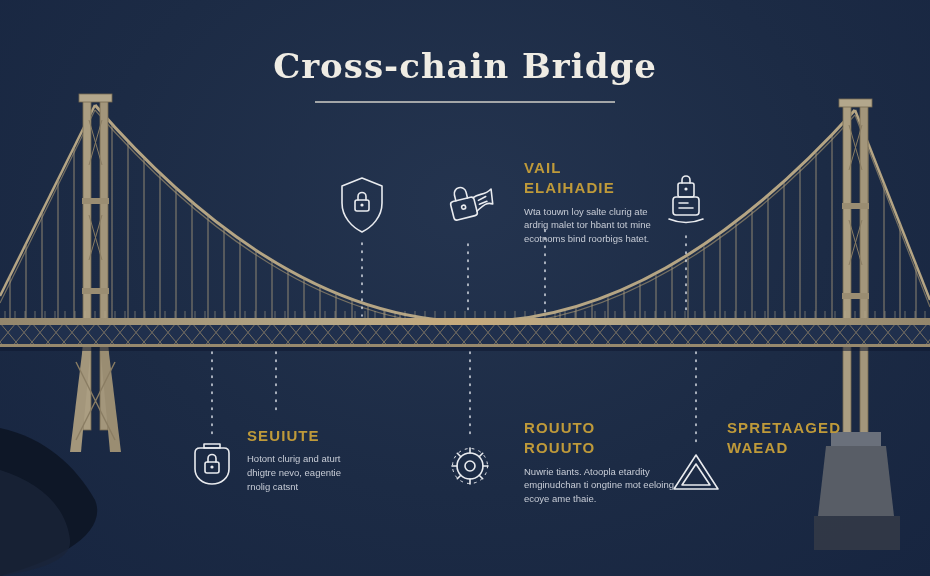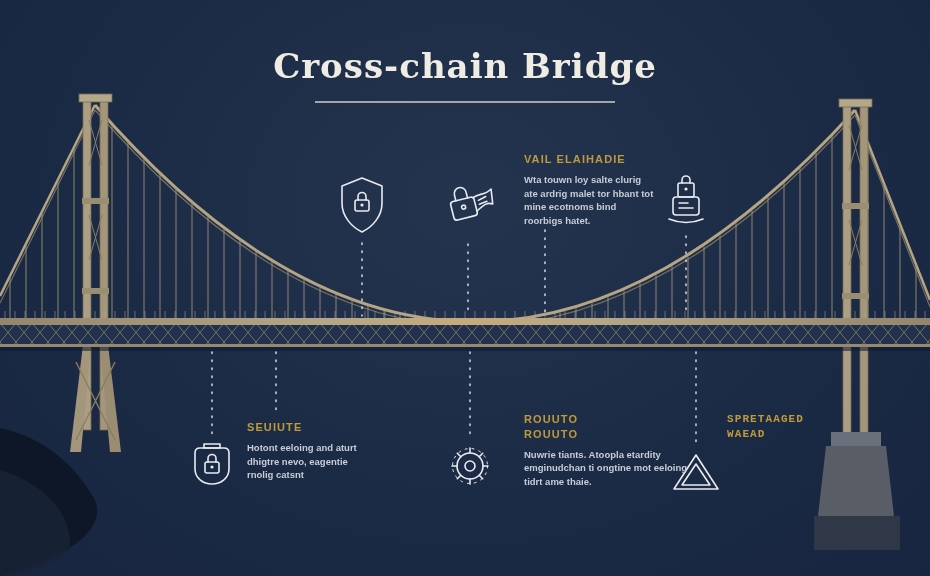--- a/index.html
+++ b/index.html
@@ -12,30 +12,30 @@
     position:absolute;top:46px;left:0;width:100%;text-align:center;margin:0;
     font-family:"DejaVu Serif", serif;font-size:34px;font-weight:700;
     color:#efece4;letter-spacing:1px;
   }
   .title-underline{
     position:absolute;top:101px;left:315px;width:300px;height:2px;
     background:rgba(219,216,208,.7);
   }
   .callout{position:absolute;}
   .callout h3{
-    margin:0 0 6px;font-size:11px;font-weight:700;color:#bf9a3a;
+    margin:6px 0 6px;font-size:15px;font-weight:700;color:#bf9a3a;
     letter-spacing:1.1px;line-height:1.35;
   }
-  .callout p{margin:0;font-size:9.5px;line-height:1.45;color:#c7ccd6;font-weight:bold;}
+  .callout p{margin:0;font-size:9.5px;line-height:1.45;color:#c7ccd6;}
   #callout-validation{left:524px;top:152px;width:132px;}
   #callout-wotuse{left:247px;top:420px;width:118px;}
   #callout-routing{left:524px;top:412px;width:168px;}
   #callout-routing h3{max-width:80px;}
   #callout-spread{left:727px;top:412px;width:138px;}
-  #callout-spread h3{max-width:105px;font-family:Liberation Mono, monospace;}
+  #callout-spread h3{max-width:105px;}
   .icon{position:absolute;}
   .icon svg path,.icon svg rect,.icon svg circle,.icon svg line{
     stroke:#e9ebef;fill:none;stroke-width:1.6;stroke-linecap:round;stroke-linejoin:round;
   }
   .icon svg .dot{fill:#e9ebef;stroke:none;}
   .icon svg .dashed{stroke-dasharray:2 5;stroke-width:1;}
   #icon-shield{left:332px;top:173px;}
   #icon-lockflag{left:436px;top:172px;}
   #icon-doclock{left:660px;top:170px;}
   #icon-taglock{left:186px;top:438px;}
@@ -245,25 +245,25 @@
     </svg>
   </div>
 
   <div class="callout" id="callout-validation">
     <h3>VAIL ELAIHADIE</h3>
     <p>Wta touwn loy salte clurig ate ardrig malet tor hbant tot mine ecotnoms bind roorbigs hatet.</p>
   </div>
 
   <div class="callout" id="callout-wotuse">
     <h3>SEUIUTE</h3>
-    <p>Hotont eeloing and aturt dhigtre nevo, eagentie rnolig catsnt</p>
+    <p>Hotont clurig and aturt dhigtre nevo, eagentie rnolig catsnt</p>
   </div>
 
   <div class="callout" id="callout-routing">
     <h3>ROUUTO ROUUTO</h3>
-    <p>Nuwrie tiants. Atoopla etardity emginudchan ti ongtine mot eeloing tidrt ame thaie.</p>
+    <p>Nuwrie tiants. Atoopla etardity emginudchan ti ongtine mot eeloing ecoye ame thaie.</p>
   </div>
 
   <div class="callout" id="callout-spread">
     <h3>SPRETAAGED WAEAD</h3>
   </div>
 
 </div>
 
 </body></html>

